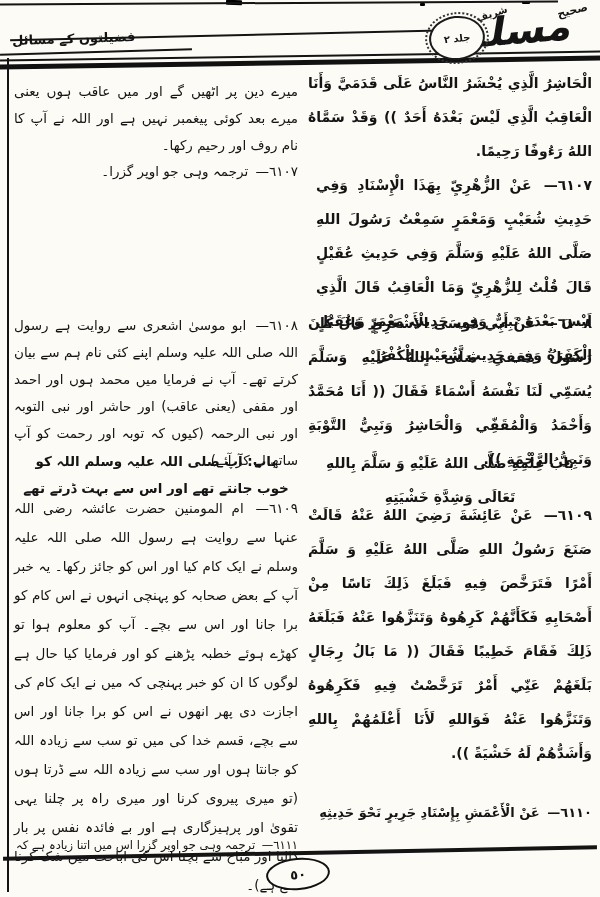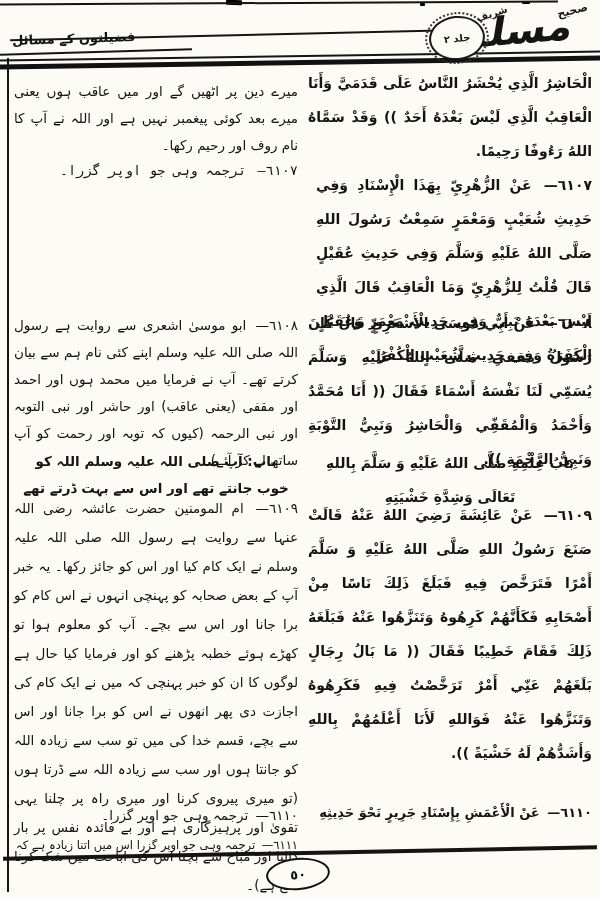--- a/index.html
+++ b/index.html
@@ -138,43 +138,39 @@
 
 
   </div>
 
   <div class="col col-urdu">
 
     <p class="entry" style="top:4px;">
       <span>میرے دین پر اٹھیں گے اور میں عاقب ہوں یعنی میرے بعد کوئی پیغمبر نہیں ہے اور اللہ نے آپ کا نام روف اور رحیم رکھا۔</span>
     </p>
 
-    <p class="entry oneline" style="top:84px;font-family:Liberation Mono, monospace;">
+    <p class="entry oneline" style="top:84px;">
       <span class="hnum">٦١٠٧—</span>
       <span>ترجمہ وہی جو اوپر گزرا۔</span>
     </p>
 
     <p class="entry" style="top:222px;margin-top:16px;">
       <span class="hnum">٦١٠٨—</span>
       <span>ابو موسیٰ اشعری سے روایت ہے رسول اللہ صلی اللہ علیہ وسلم اپنے کئی نام ہم سے بیان کرتے تھے۔ آپ نے فرمایا میں محمد ہوں اور احمد اور مقفی (یعنی عاقب) اور حاشر اور نبی التوبہ اور نبی الرحمہ (کیوں کہ توبہ اور رحمت کو آپ ساتھ لے کر آئے)۔</span>
     </p>
 
     <p class="entry bab" style="top:358px;">
       <span>باب: آپ صلی اللہ علیہ وسلم اللہ کو خوب جانتے تھے اور اس سے بہت ڈرتے تھے</span>
     </p>
 
     <p class="entry u6109" style="top:420px;">
       <span class="hnum">٦١٠٩—</span>
       <span>ام المومنین حضرت عائشہ رضی اللہ عنہا سے روایت ہے رسول اللہ صلی اللہ علیہ وسلم نے ایک کام کیا اور اس کو جائز رکھا۔ یہ خبر آپ کے بعض صحابہ کو پہنچی انہوں نے اس کام کو برا جانا اور اس سے بچے۔ آپ کو معلوم ہوا تو کھڑے ہوئے خطبہ پڑھنے کو اور فرمایا کیا حال ہے لوگوں کا ان کو خبر پہنچی کہ میں نے ایک کام کی اجازت دی پھر انھوں نے اس کو برا جانا اور اس سے بچے، قسم خدا کی میں تو سب سے زیادہ اللہ کو جانتا ہوں اور سب سے زیادہ اللہ سے ڈرتا ہوں (تو میری پیروی کرنا اور میری راہ پر چلنا یہی تقویٰ اور پرہیزگاری ہے اور بے فائدہ نفس پر بار ڈالنا اور مباح سے بچنا اس کی اباحت میں شک کرنا منع ہے)۔</span>
     </p>
 
-    <p class="entry oneline" style="top:728px;">
-      <span class="hnum">٦١١٠—</span>
-      <span>ترجمہ وہی جو اوپر گزرا۔</span>
-    </p>
 
     <p class="entry oneline u-small" style="top:758px;">
       <span class="hnum">٦١١١—</span>
       <span>ترجمہ وہی جو اوپر گزرا اس میں اتنا زیادہ ہے کہ آپ صلی</span>
     </p>
 
   </div>
 
   <div class="rule bottom-rule"></div>
   <div class="page-oval">

